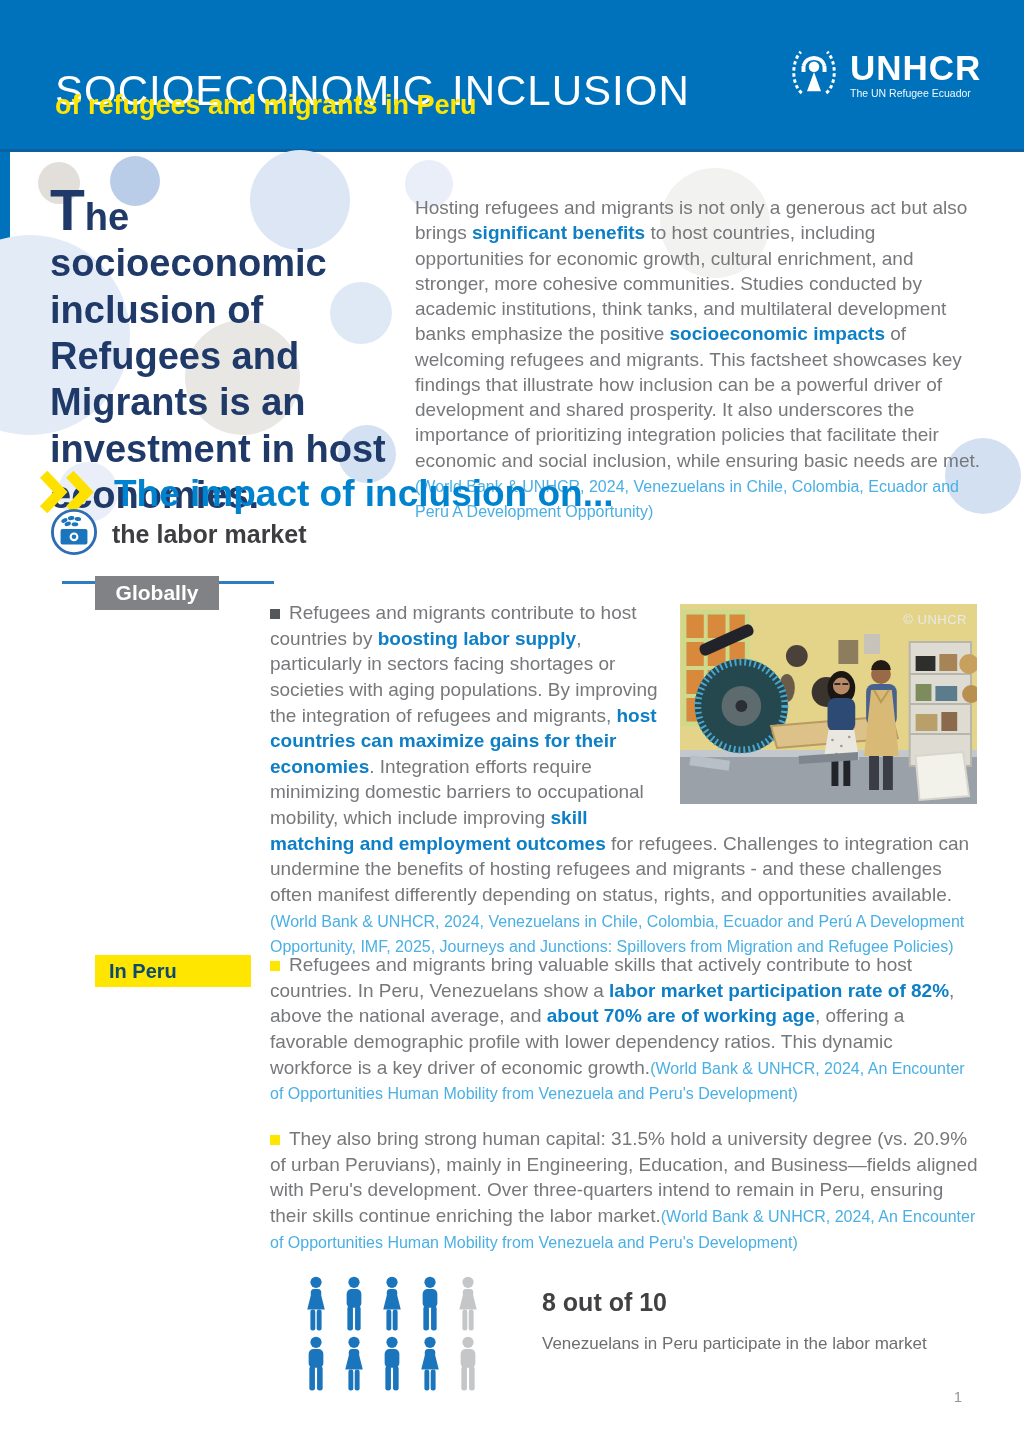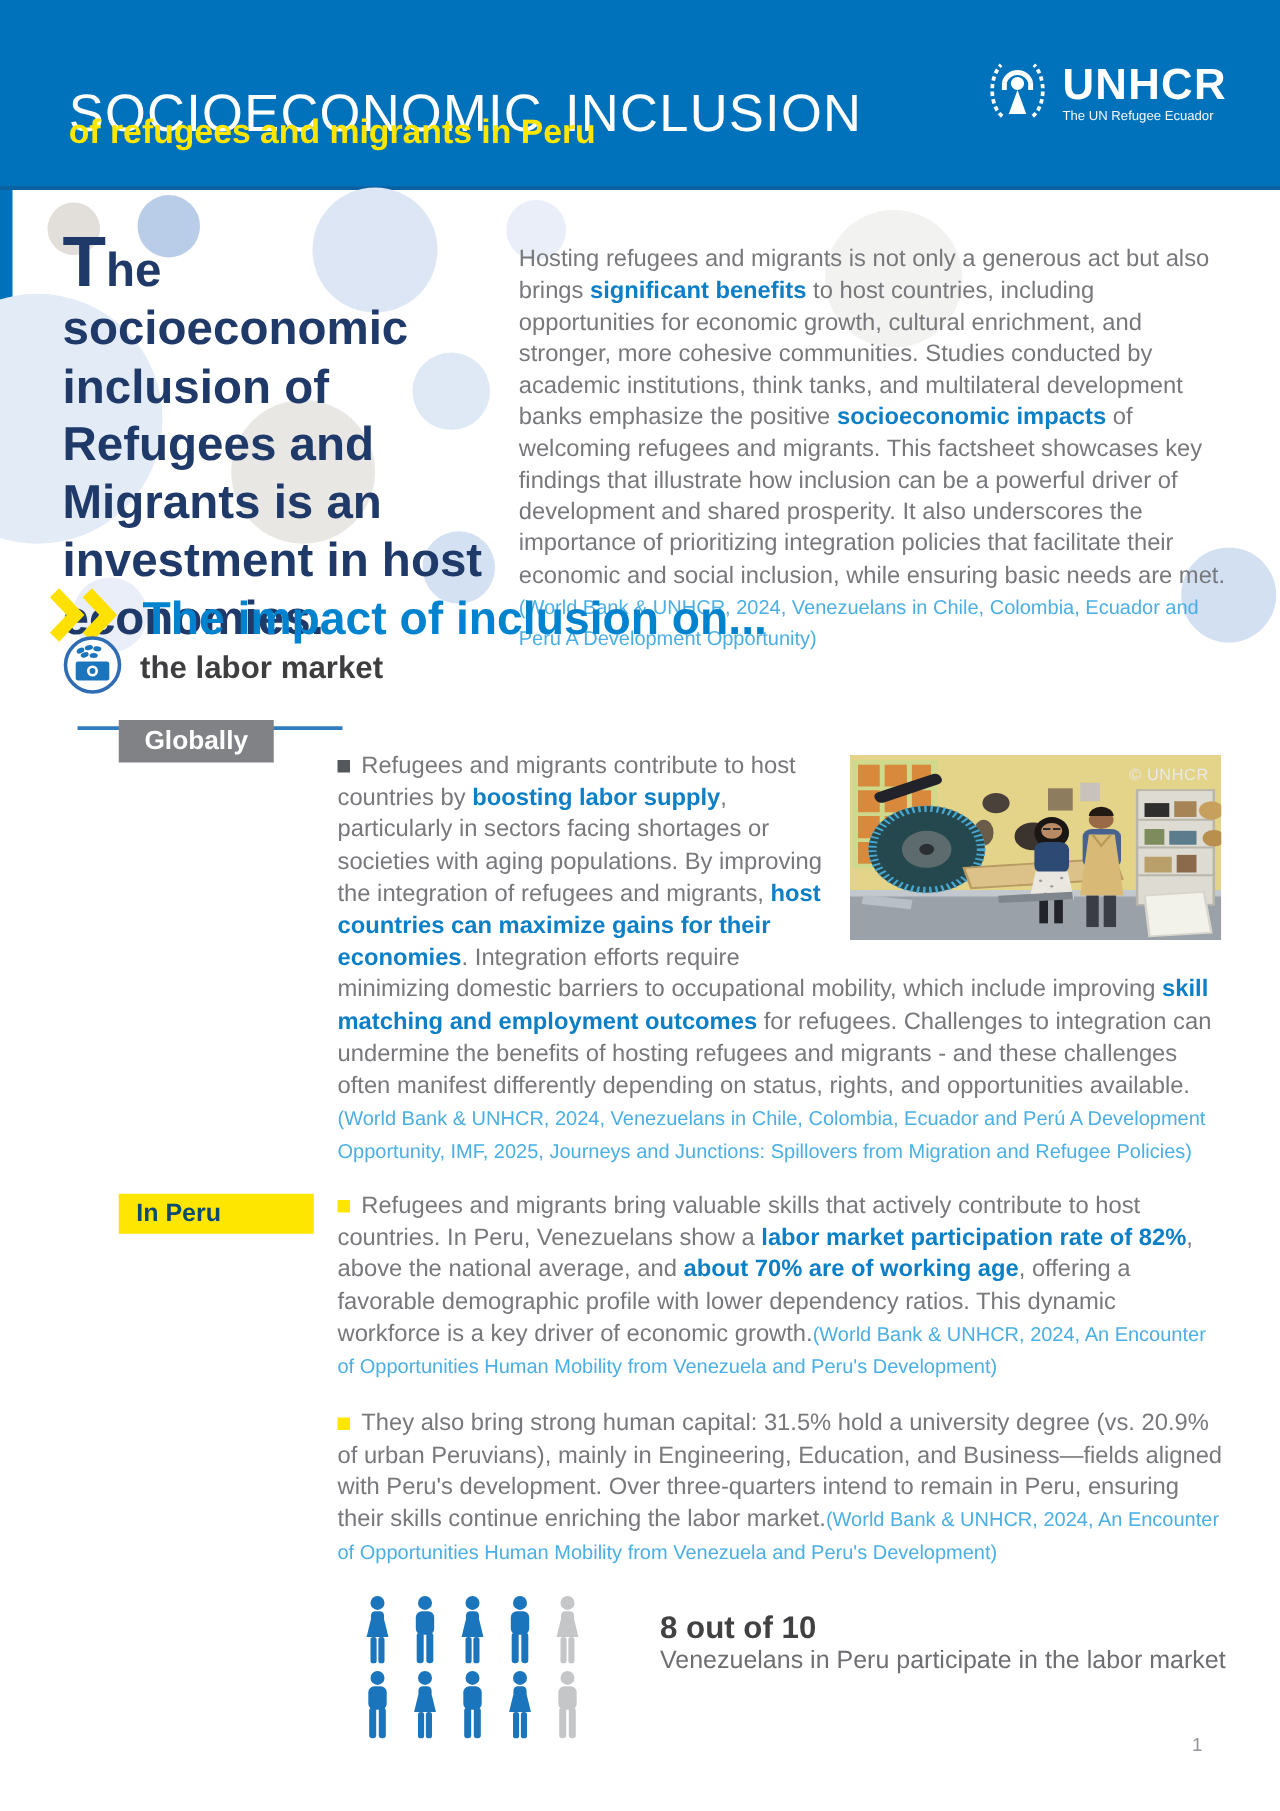--- a/index.html
+++ b/index.html
@@ -55,31 +55,31 @@
   .para { font-size:19px; line-height:1.35; color:#77787B; margin:0; }
   .global-para { position:absolute; left:270px; top:600px; width:707px; }
   .peru-para1  { position:absolute; left:270px; top:952px; width:708px; }
   .peru-para2  { position:absolute; left:270px; top:1126px; width:708px; }
 
   .bullet { display:inline-block; width:10px; height:10px; margin-right:9px; }
   .bullet.slate  { background:#54585A; }
   .bullet.yellow { background:#FFE600; }
 
   
-  .photo { float:right; width:297px; height:148px; margin:4px 0 10px 14px; position:relative;border-radius:18px; }
+  .photo { float:right; width:297px; height:200px; margin:4px 0 10px 14px; position:relative;border-radius:18px; }
   .photo svg { display:block; width:100%; height:100%; }
   .photo .credit { position:absolute; top:7px; right:10px; color:#e9e9e9; font-size:13px; letter-spacing:.5px; }
 
   
-  .infographic { position:absolute; left:283px; top:1274px; display:flex; gap:50px; }
+  .infographic { position:absolute; left:297px; top:1274px; display:flex; gap:50px; }
   .people-grid { width:195px; display:flex; flex-wrap:wrap; }
   .fig { width:30px; height:56px; margin:2px 4px; }
   .stat-block { padding-top:14px; }
   .stat { font-size:25px; font-weight:700; color:#414042; }
-  .stat-caption { font-size:20px; color:#6D6E71; margin-top:0; white-space:nowrap; }
+  .stat-caption { font-size:17px; color:#6D6E71; margin-top:17px; white-space:nowrap; }
 
   .page-num { position:absolute; right:62px; top:1388px; color:#939598; font-size:15px; }
 
   .defs { position:absolute; width:0; height:0; overflow:hidden; }
 </style>
 </head>
 <body>
 
 <svg class="defs" aria-hidden="true">
   <symbol id="icon-male" viewBox="0 0 40 80">

